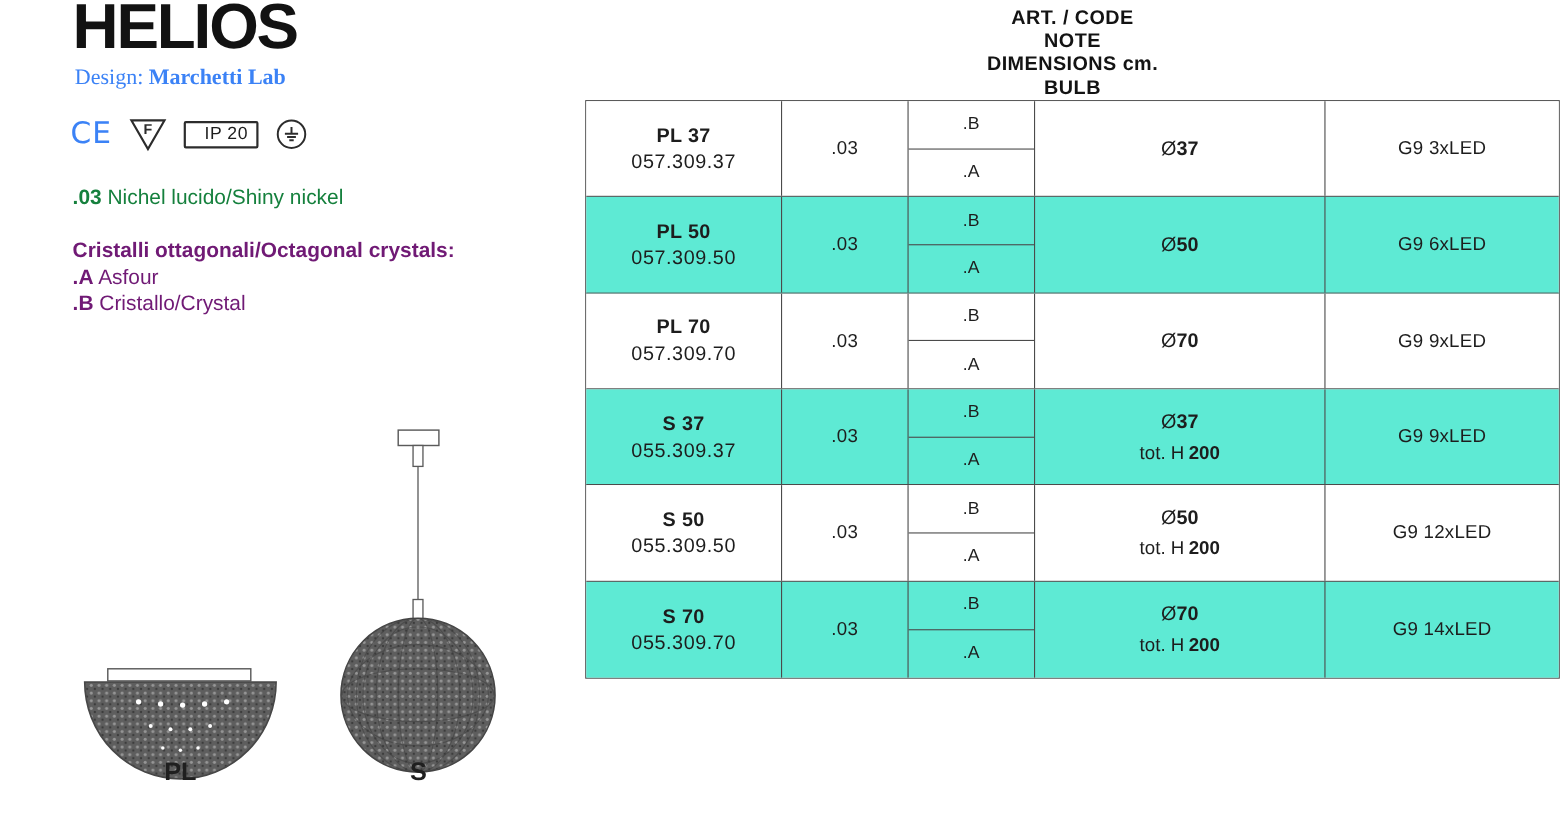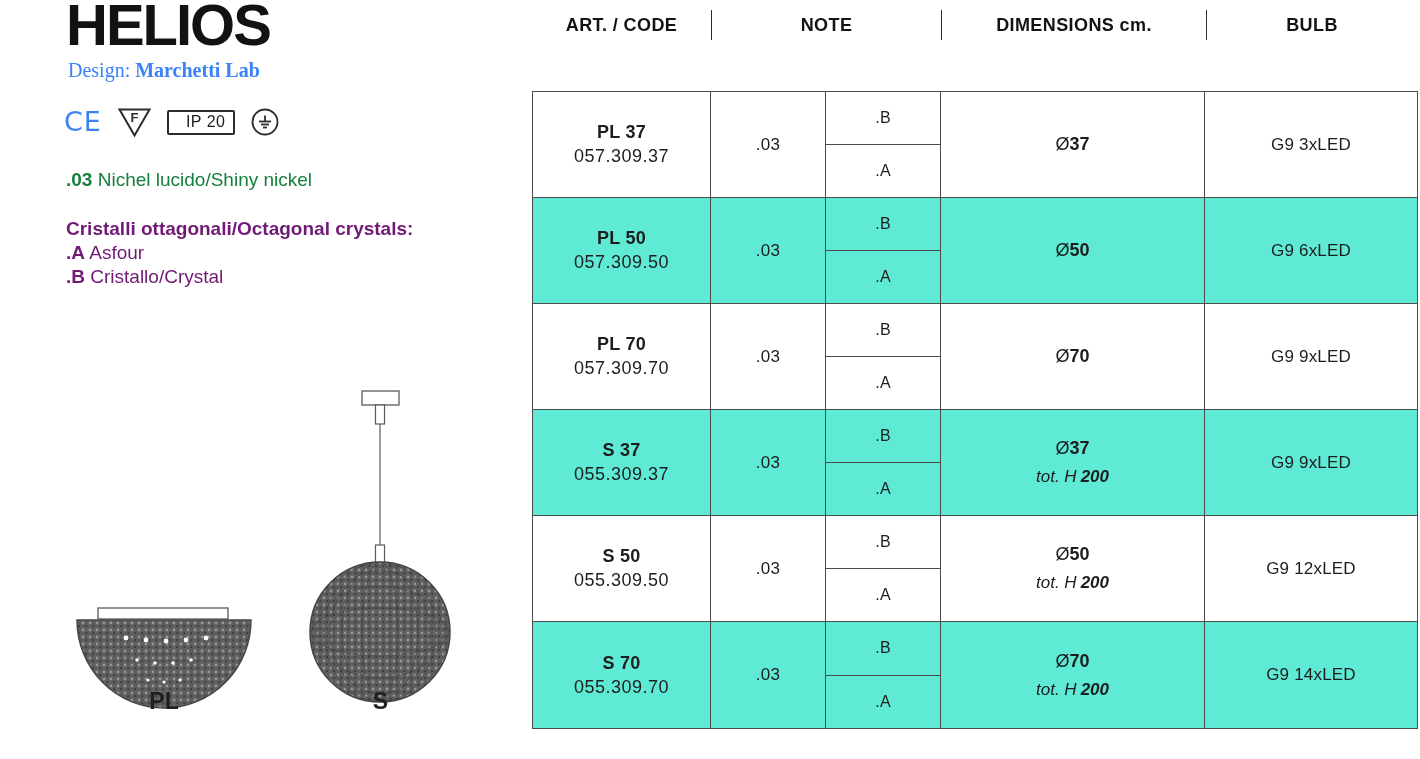--- a/index.html
+++ b/index.html
@@ -50,35 +50,35 @@
   .drawing-label {
     position:absolute; top:688px; text-align:center;
     font-size:23px; font-weight:700; color:#1f1f1f;
   }
   #pl-label { left:74px; width:180px; }
   #s-label  { left:308px; width:145px; }
 
   
   .thead {
     position:absolute; left:532px; top:6px; width:886px; height:38px;
-    display:flex; align-items:center;
+    display:flex; align-items:center;flex-direction:column;
   }
   .th {
     font-size:18px; font-weight:700; letter-spacing:0.4px;
     text-align:center; color:#131313;
   }
   .th-art  { width:179px; }
   .th-note { width:229px; }
   .th-dim  { width:264px; }
   .th-bulb { width:210px; }
   .th-div { width:1px; height:30px; background:#2e2e2e; }
 
   
   .ttable {
-    position:absolute; left:532px; top:91px; width:886px; height:638px;
+    position:absolute; left:532px; top:91px; width:886px; height:526px;
     border:1px solid #4b4b4b;
     display:grid; grid-template-rows:repeat(6, 1fr);
   }
   .trow {
     display:grid; grid-template-columns:178px 115px 115px 264px 1fr;
     border-bottom:1px solid #4b4b4b; background:#ffffff;
   }
   .trow:last-child { border-bottom:none; }
   .trow.alt { background:#5eead4; }
   .c {
@@ -92,21 +92,21 @@
   .c-ba { padding:0; }
   .ba-half {
     flex:1; width:100%;
     display:flex; align-items:center; justify-content:center;
     font-size:16px; letter-spacing:0.3px;
   }
   .ba-half.top { border-bottom:1px solid #4b4b4b; }
   .c-dim { font-size:18px; }
   .dim-line1 .dsym { font-weight:400; }
   .dim-line1 .dval { font-weight:700; }
-  .dim-line2 { font-size:17px; margin-top:8px;font-style:italic; }
+  .dim-line2 { font-size:17px; margin-top:8px; }
   .dim-line2 .hval { font-weight:700; margin-left:4px; }
   .c-bulb { font-size:17px; letter-spacing:0.2px; }
 </style>
 </head>
 <body>
 
 <div id="page">
 
   <div class="title">HELIOS</div>
 

